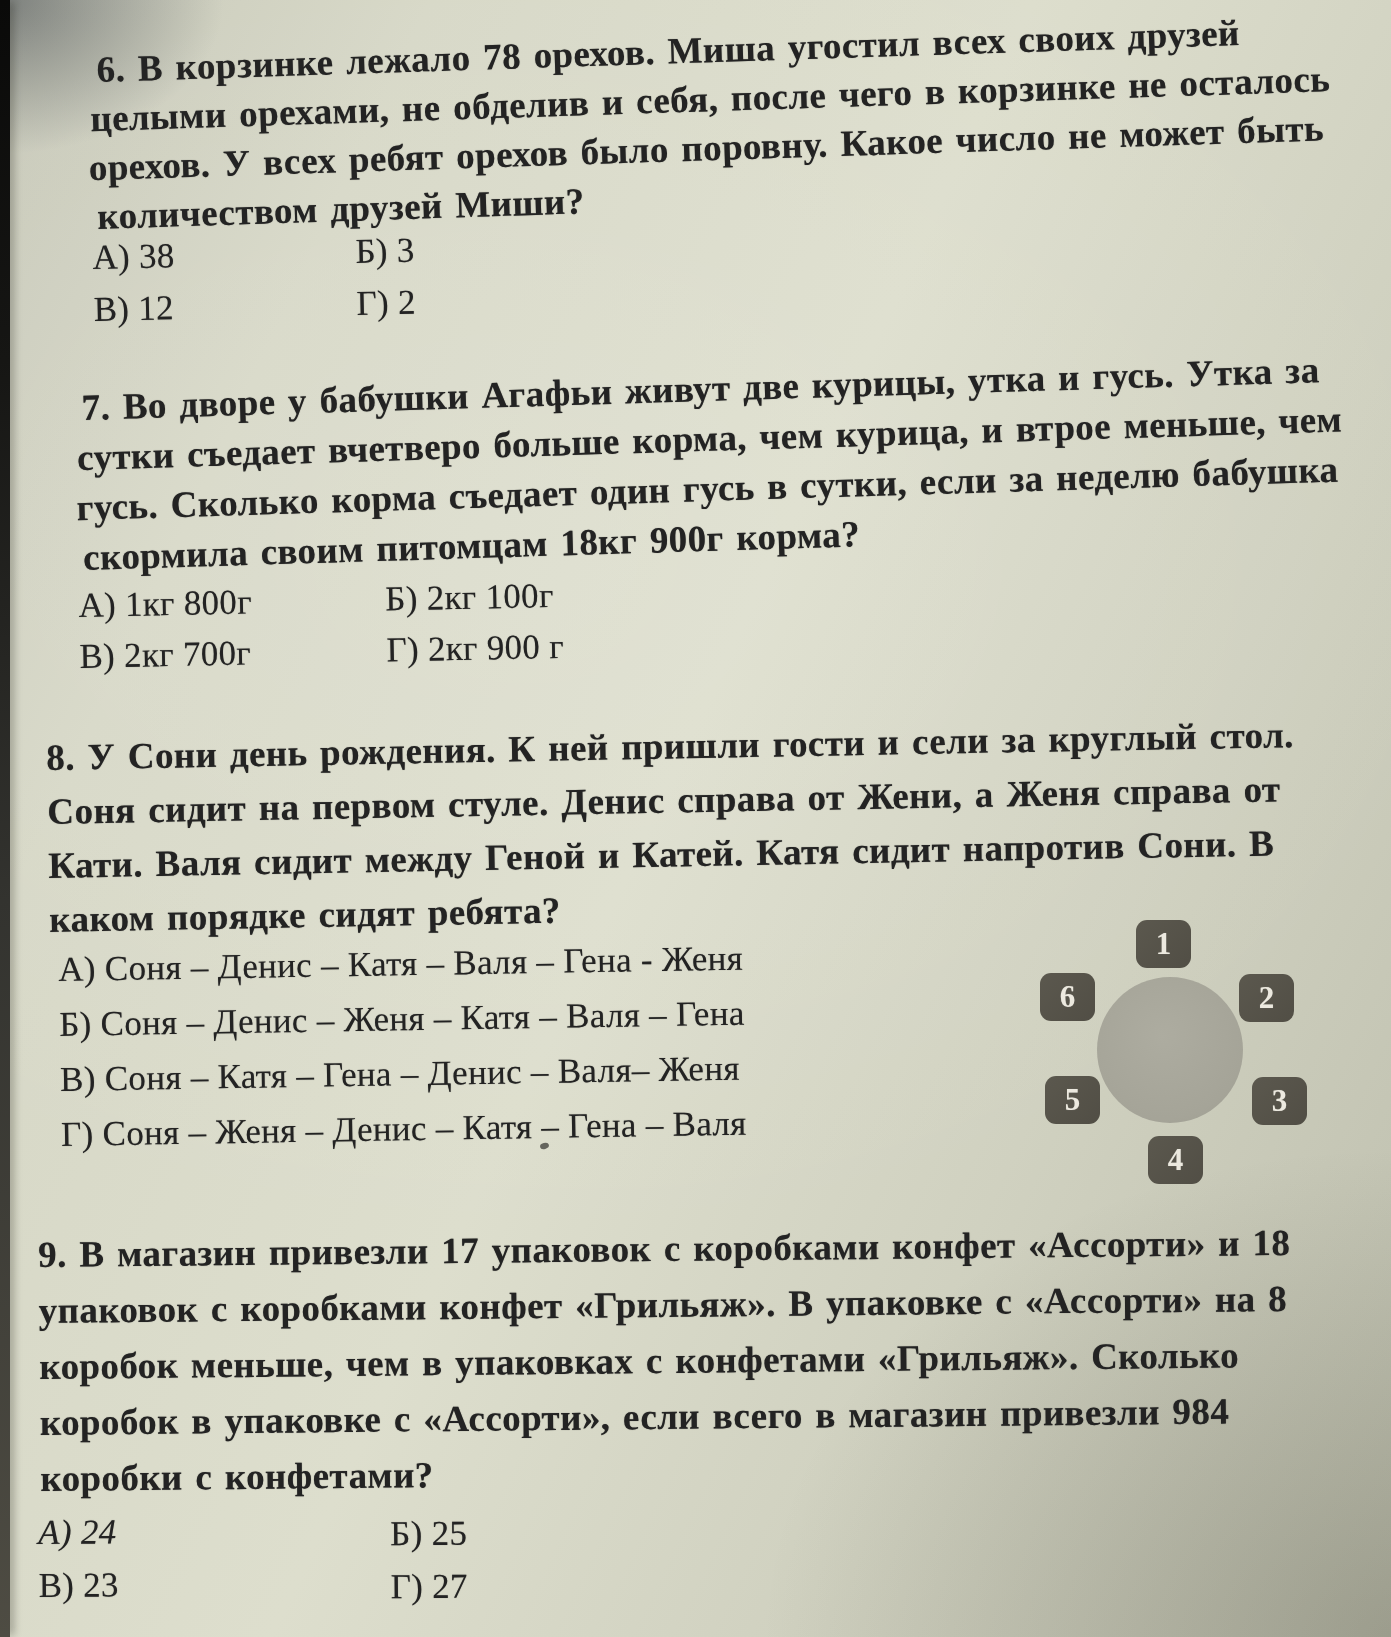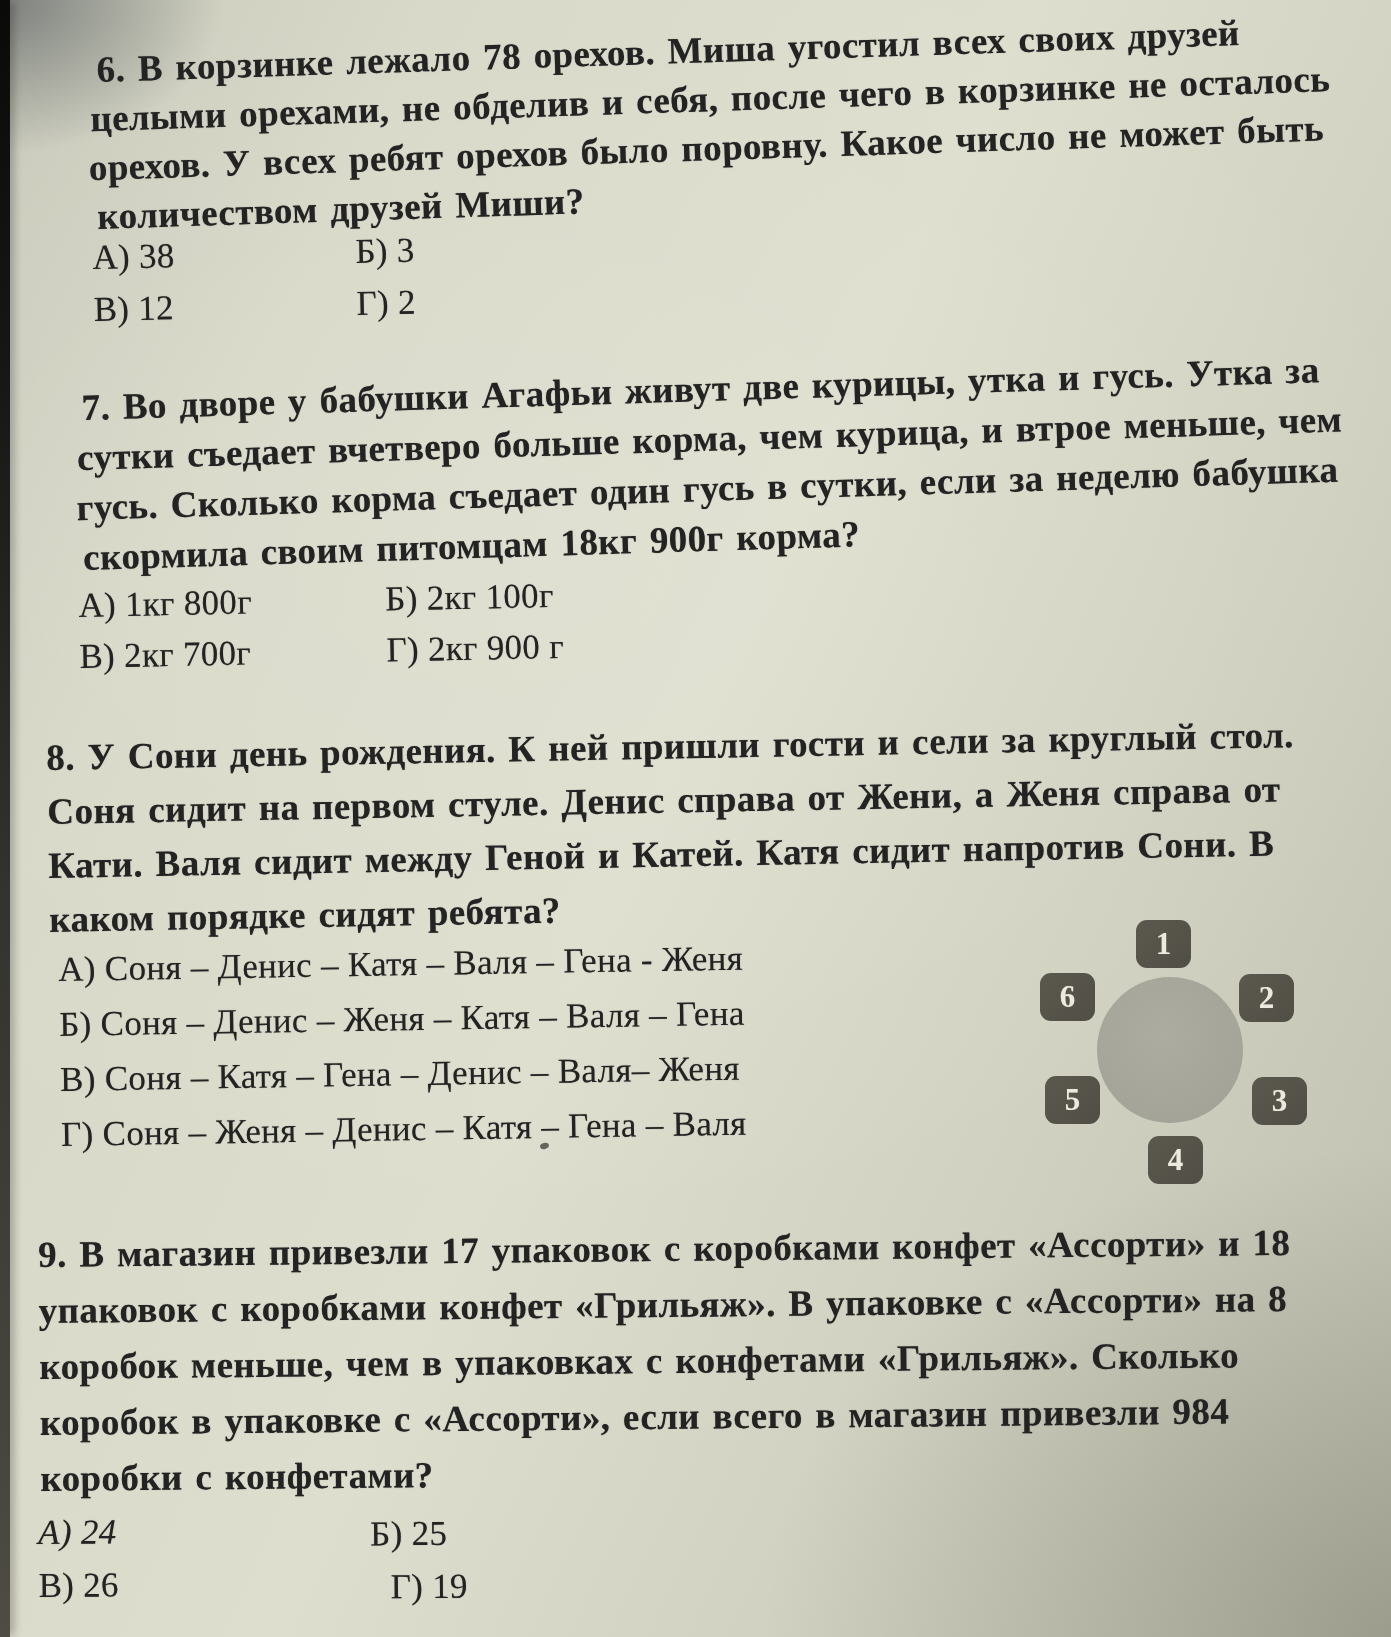--- a/index.html
+++ b/index.html
@@ -102,20 +102,20 @@
 
   <div class="q" style="left:38px;top:1233px;width:1330px;height:290px;transform:rotate(-0.55deg);">
     <div class="qline" style="top:0px;">9. В магазин привезли 17 упаковок с коробками конфет «Ассорти» и 18</div>
     <div class="qline" style="top:56px;">упаковок с коробками конфет «Грильяж». В упаковке с «Ассорти» на 8</div>
     <div class="qline" style="top:112px;">коробок меньше, чем в упаковках с конфетами «Грильяж». Сколько</div>
     <div class="qline" style="top:168px;">коробок в упаковке с «Ассорти», если всего в магазин привезли 984</div>
     <div class="qline" style="top:224px;">коробки с конфетами?</div>
   </div>
   <div class="q" style="left:38px;top:1513px;width:760px;height:120px;transform:rotate(-0.45deg);">
     <span class="opt" style="left:0px;top:0px;font-style:italic;">А) 24</span>
-    <span class="opt" style="left:332px;top:4px;">Б) 25</span>
-    <span class="opt" style="left:0px;top:53px;">В) 26</span>
-    <span class="opt" style="left:352px;top:57px;">Г) 19</span>
+    <span class="opt" style="left:352px;top:4px;">Б) 25</span>
+    <span class="opt" style="left:0px;top:53px;">В) 23</span>
+    <span class="opt" style="left:352px;top:57px;">Г) 27</span>
   </div>
 
   <div class="speck"></div>
   <div class="edge-strip"></div>
 </div>
 
 </body></html>

